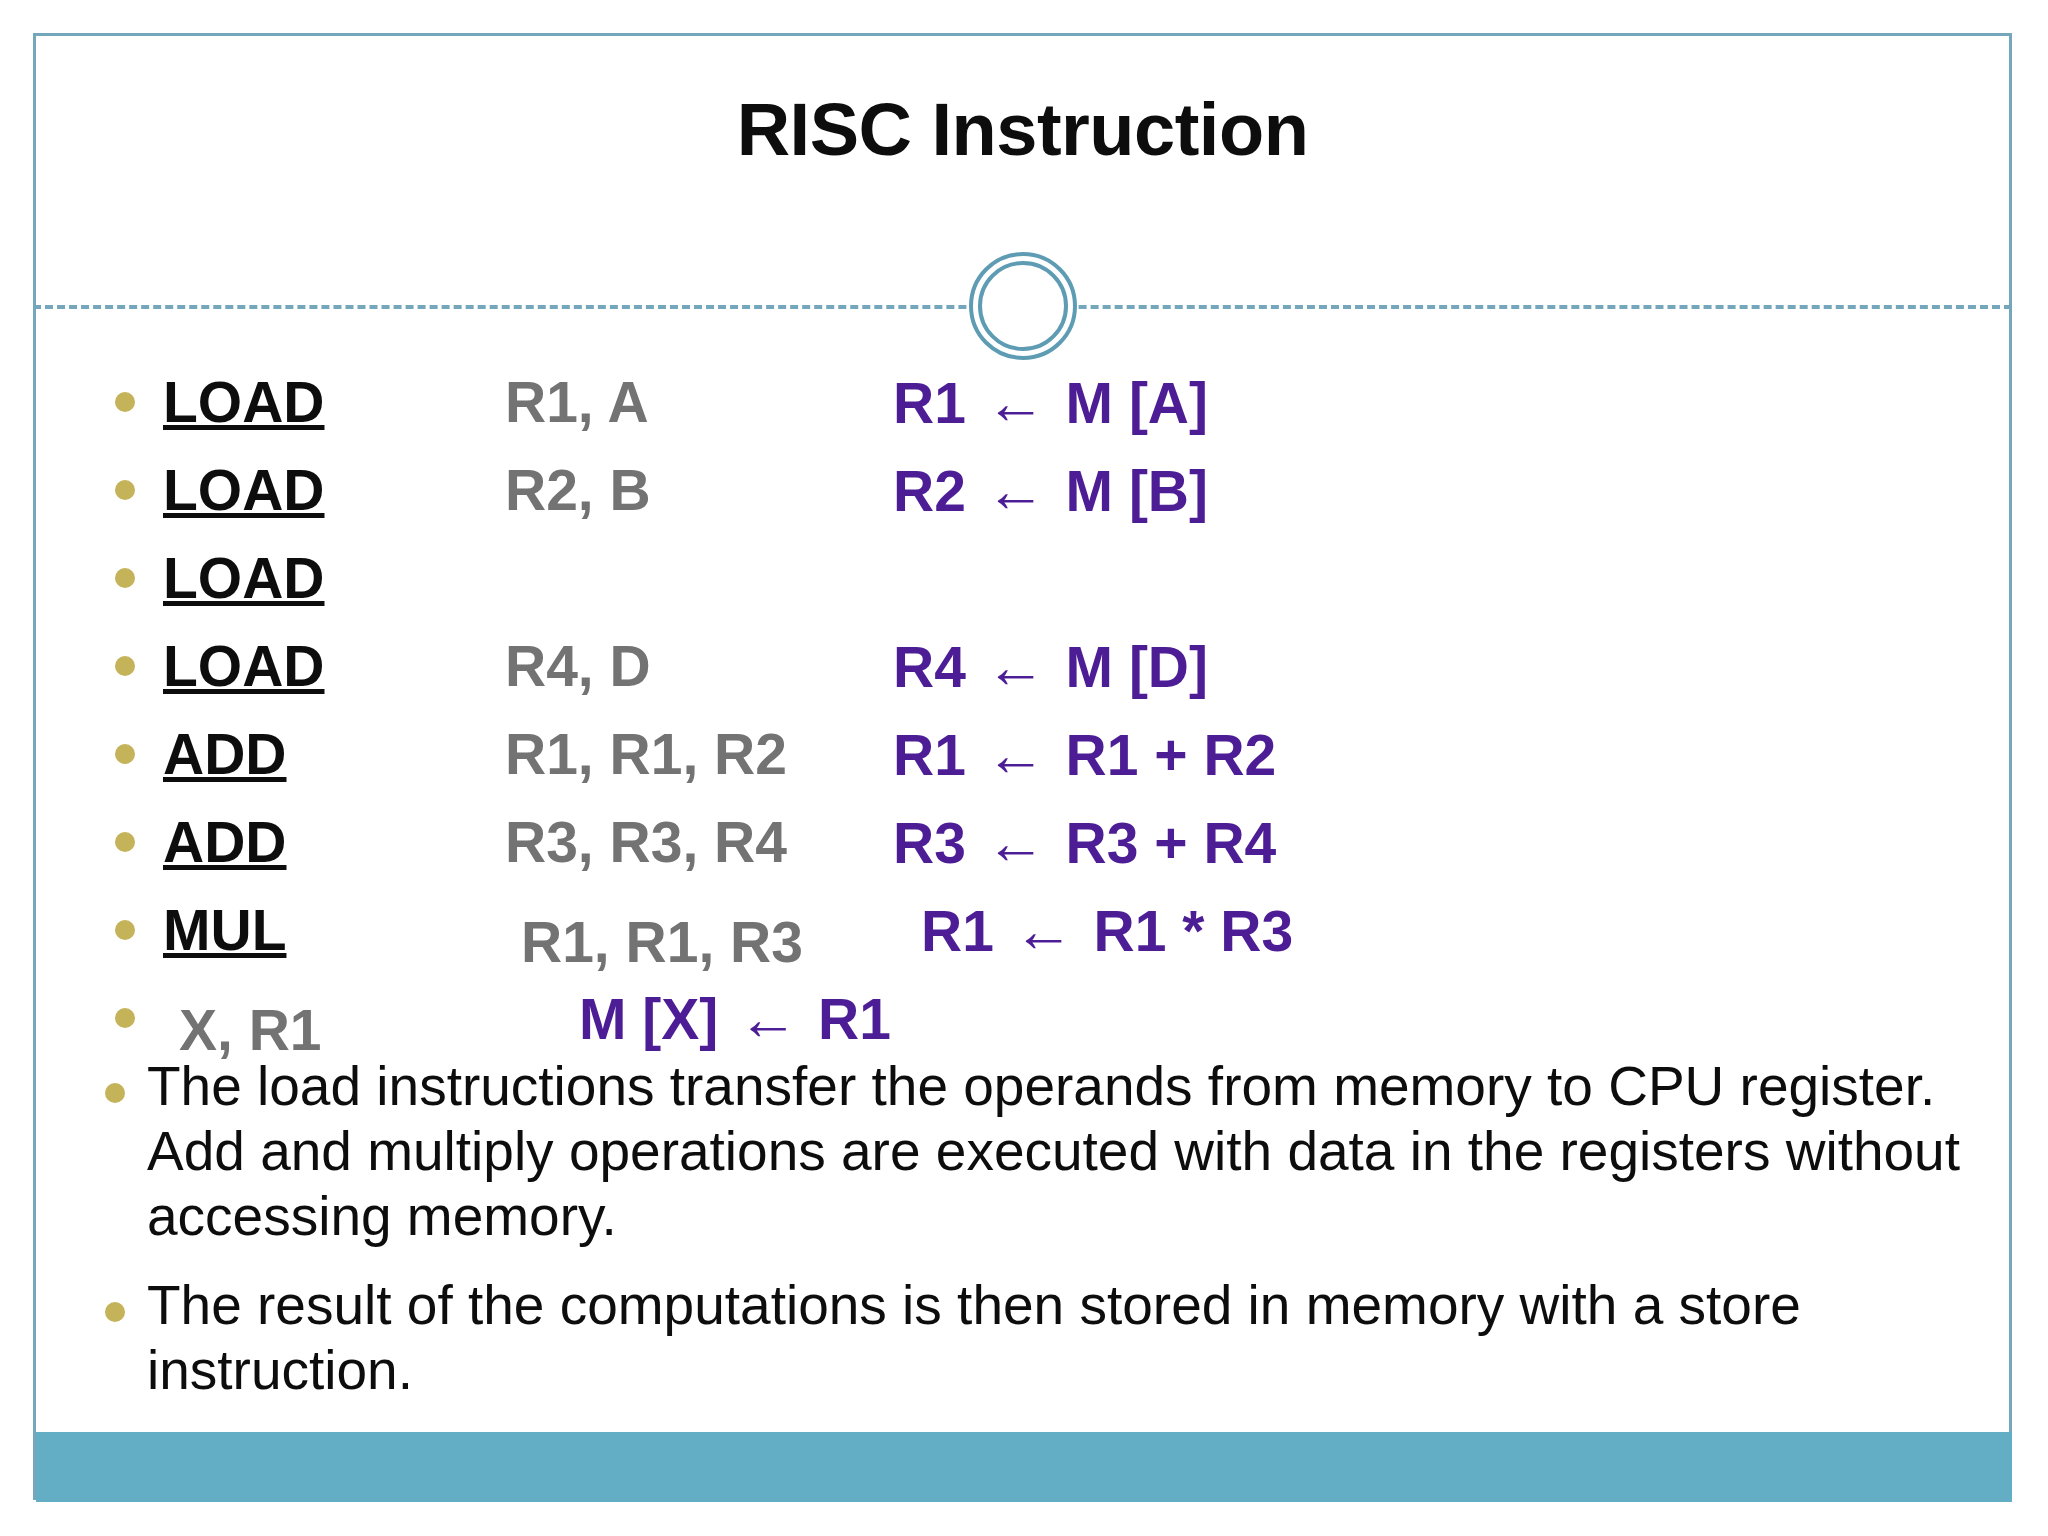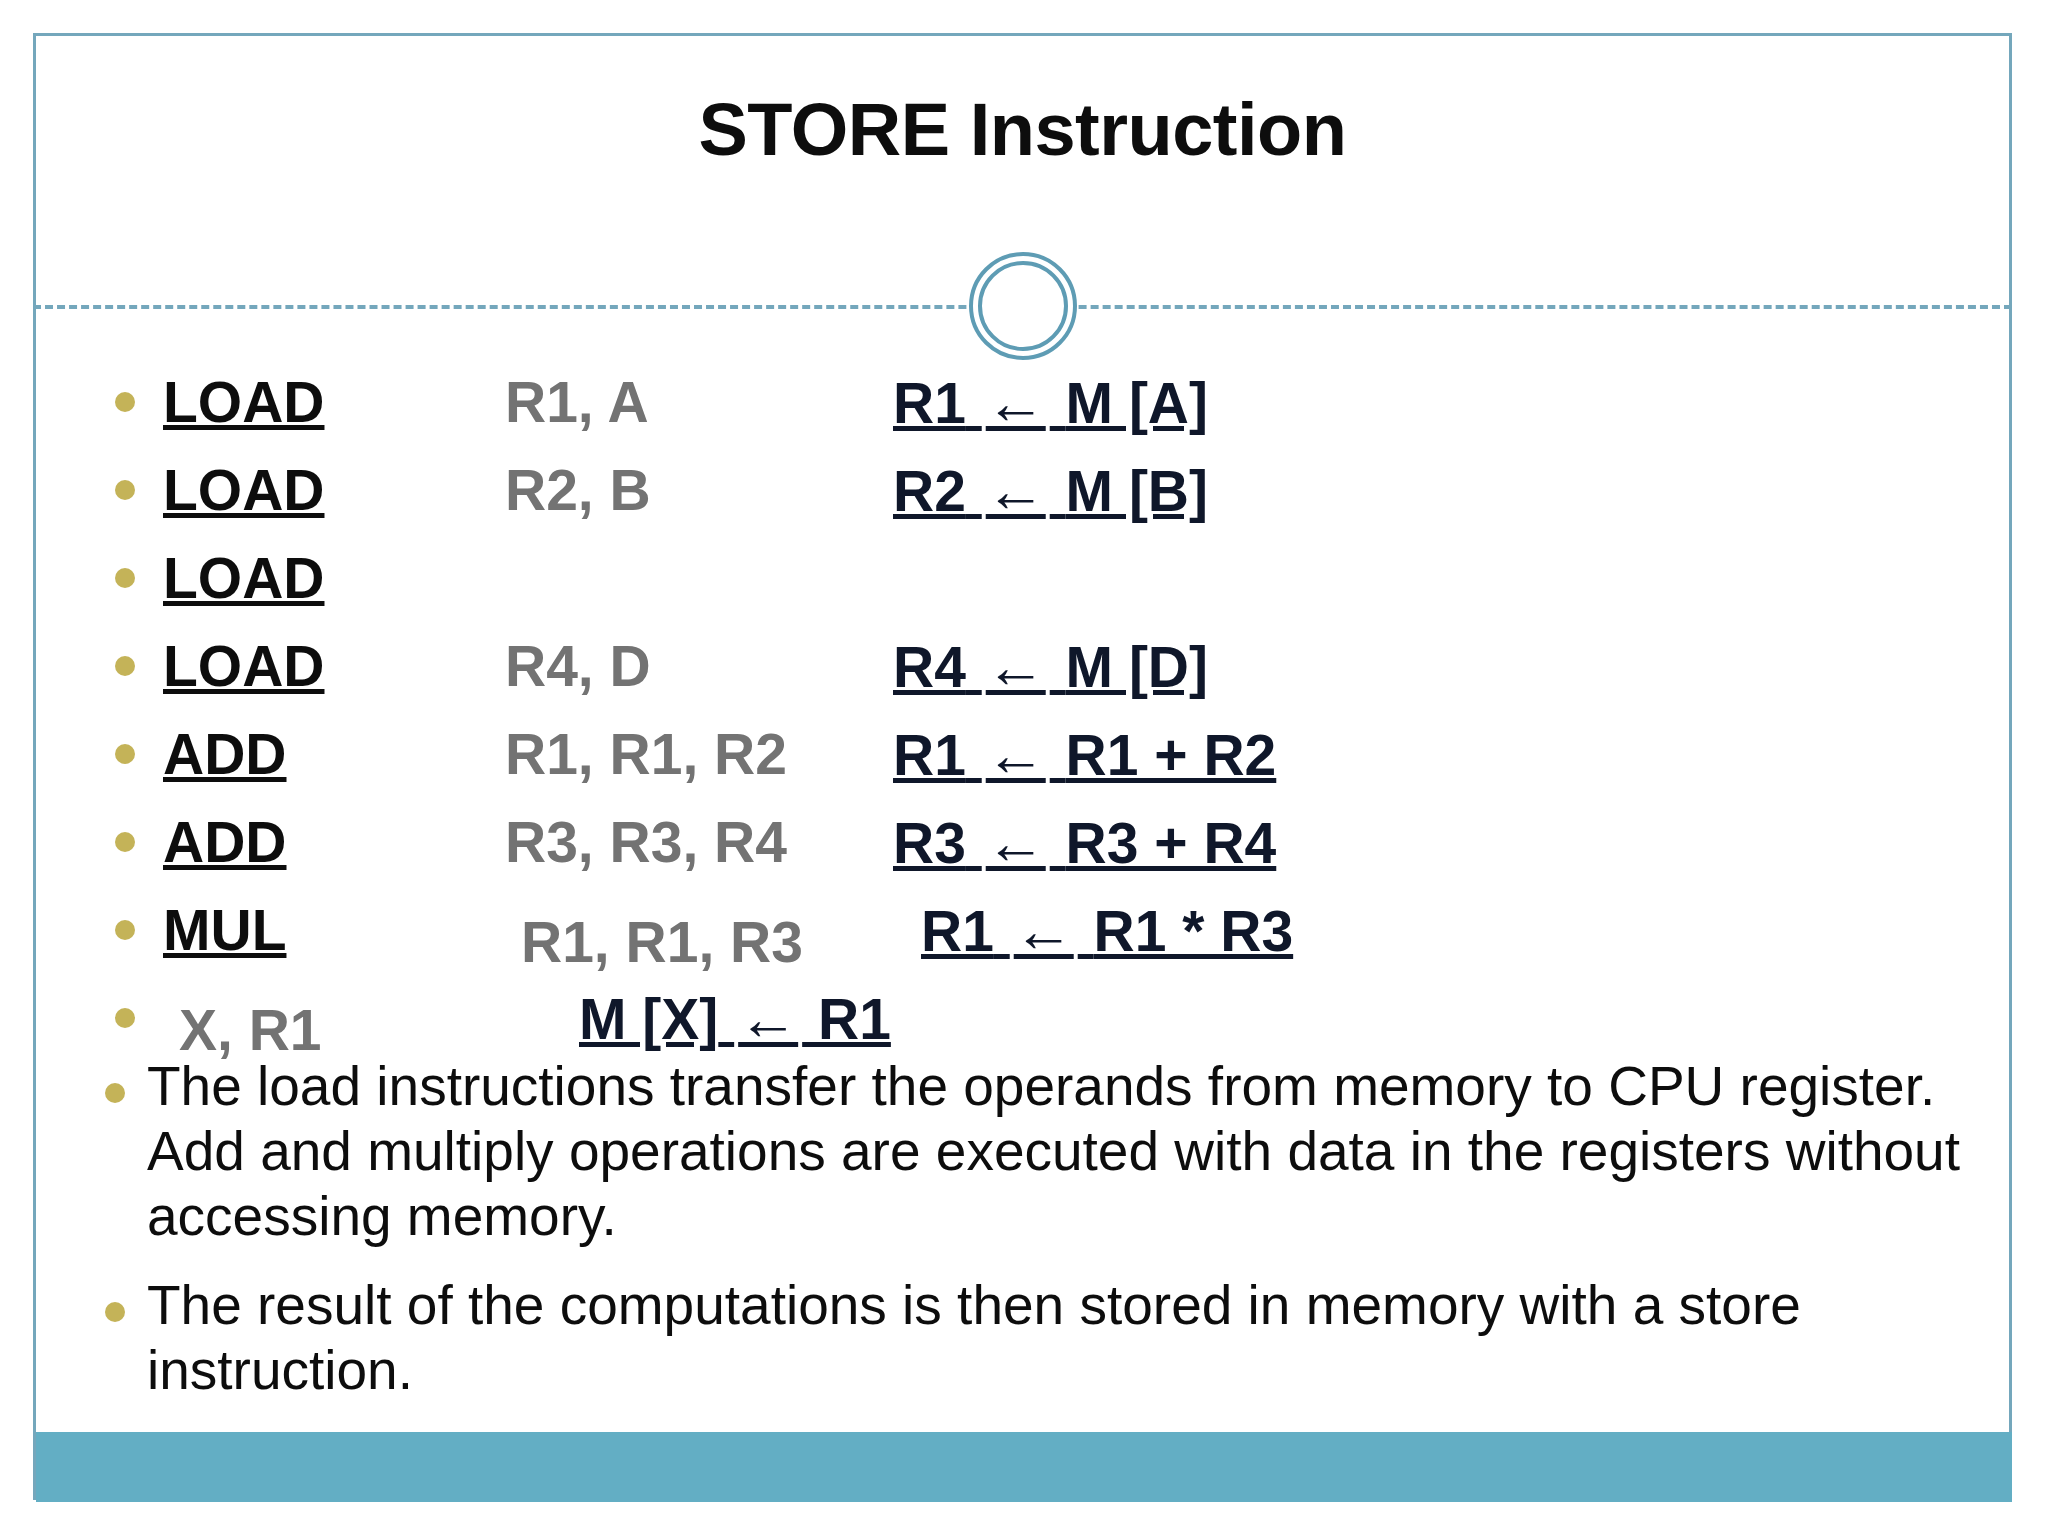--- a/index.html
+++ b/index.html
@@ -118,23 +118,22 @@
     width: 388px;
     font-size: 57px;
     font-weight: bold;
     color: #737373;
     white-space: nowrap;
   }
   .instr-rtl {
     flex: 0 0 auto;
     font-size: 57px;
     font-weight: bold;
-    color: #0f172a;
-    white-space: nowrap;
-    text-decoration: underline;
+    color: #4c1d95;
+    white-space: nowrap;
   }
   .instr-rtl .arrow {
     font-size: 60px;
     font-weight: bold;
     padding: 0 4px;
   }
   
   .instr-row.indent-b .instr-operands { padding-left: 16px; margin-top: 24px; }
   .instr-row.indent-c .instr-rtl { padding-left: 12px; }
 
@@ -172,21 +171,21 @@
     width: 1976px;
     height: 70px;
     background: #63AEC4;
   }
 </style>
 </head>
 <body>
 
 <div id="slide">
 
-  <div id="title">STORE Instruction</div>
+  <div id="title">RISC Instruction</div>
 
   <div id="divider">
     <div class="rule"></div>
     <div class="ring-outer"></div>
     <div class="ring-inner"></div>
   </div>
 
   <div id="instruction-list">
 
     <div class="instr-row">

